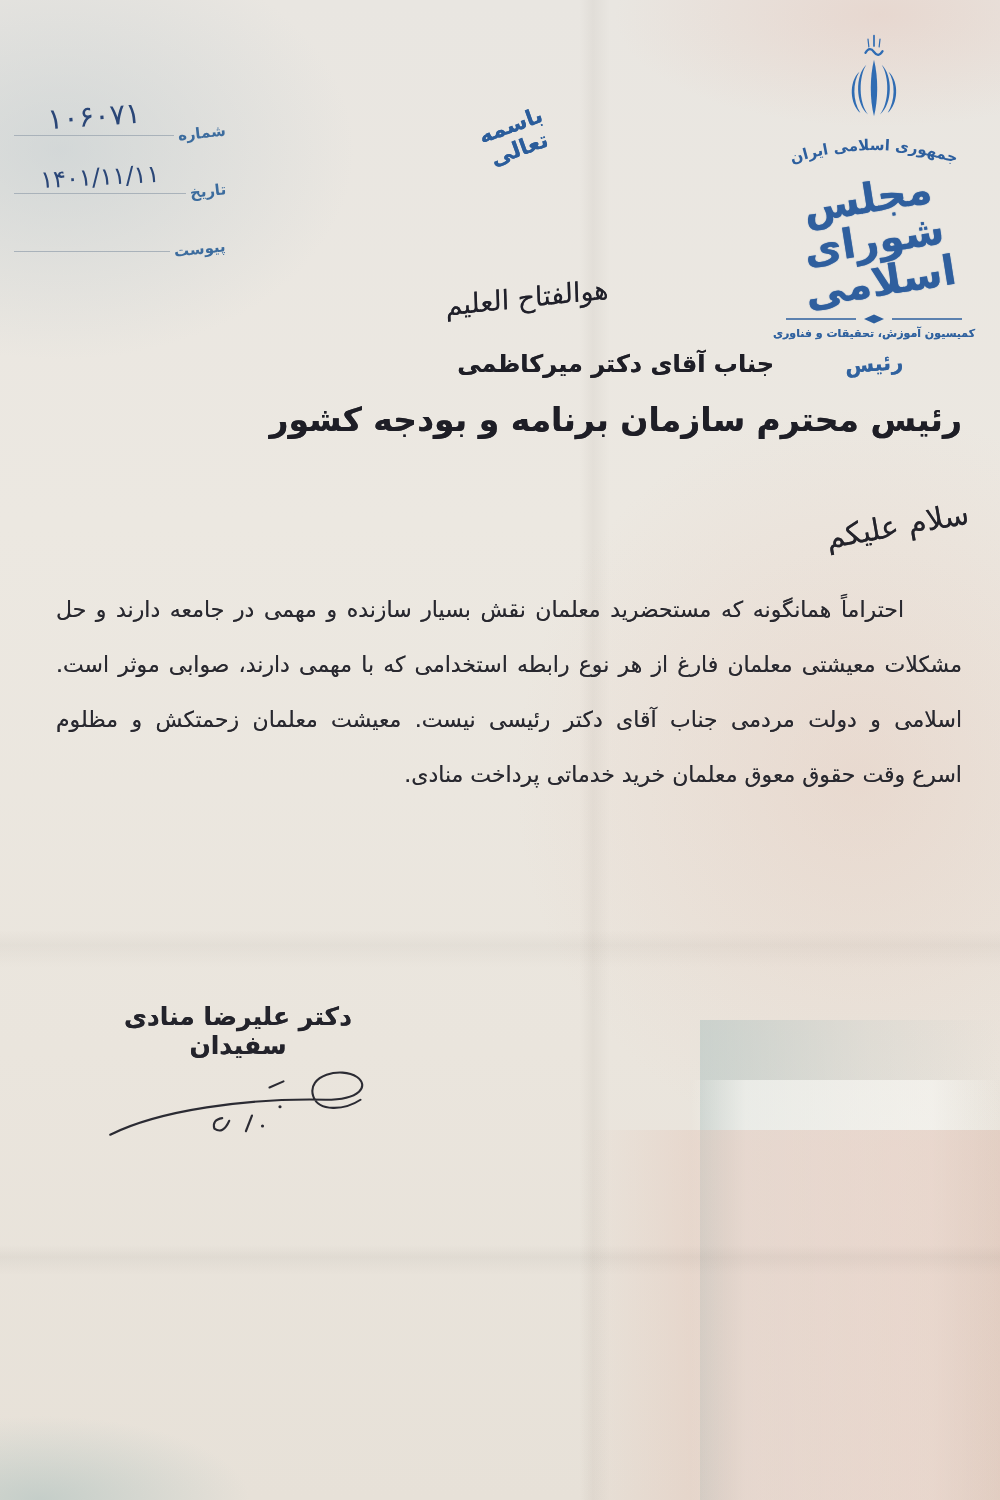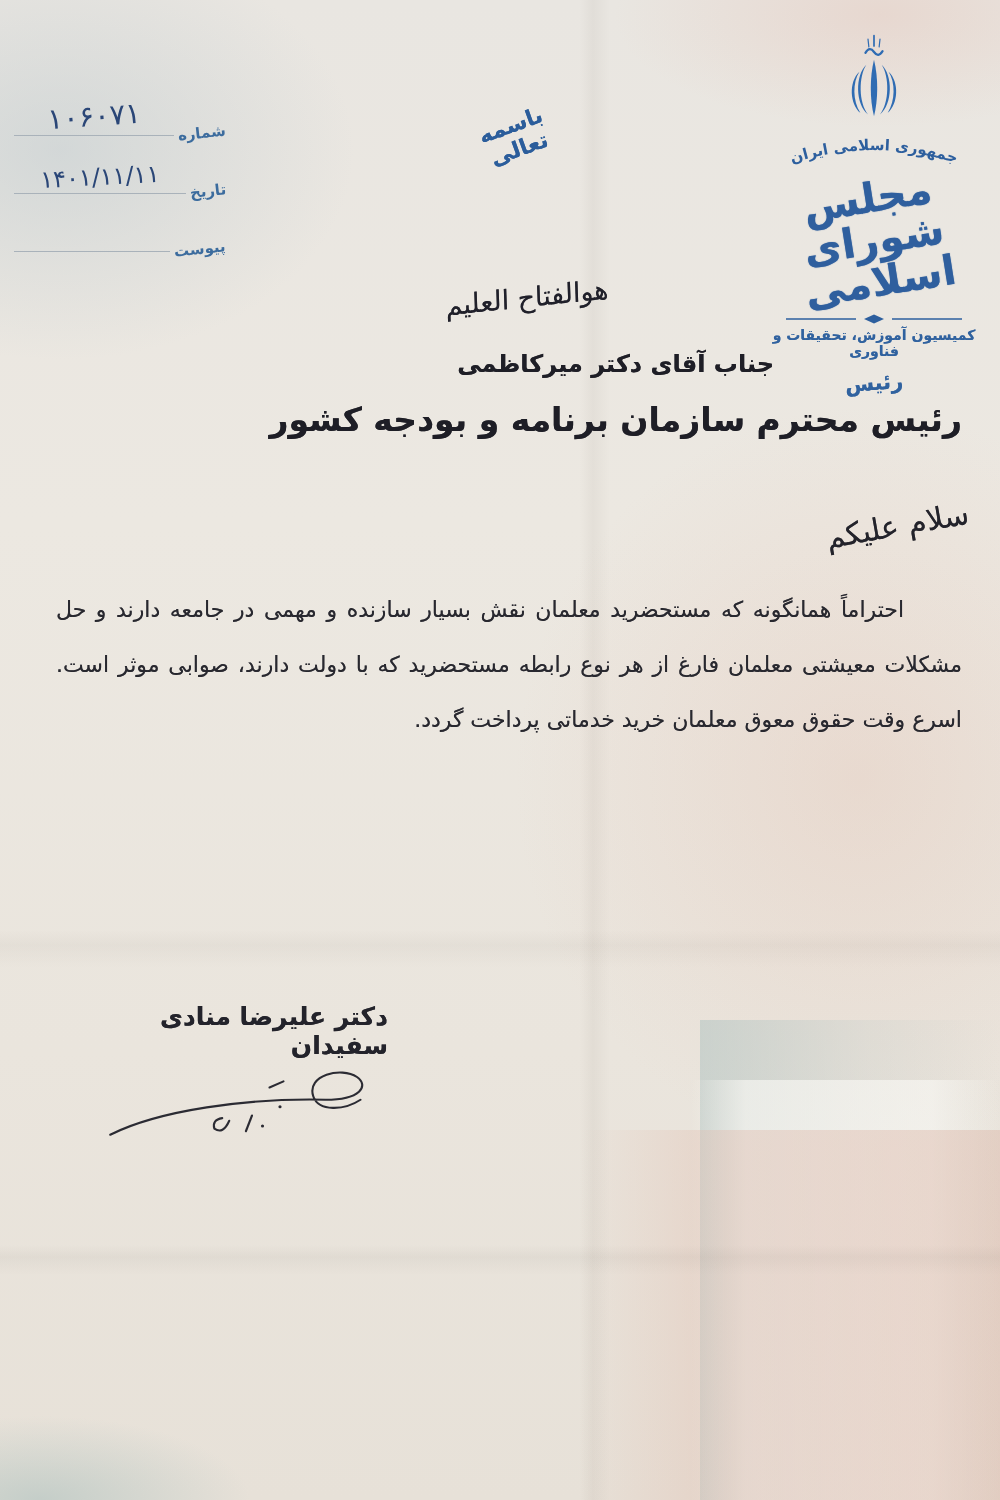--- a/index.html
+++ b/index.html
@@ -28,21 +28,21 @@
   
   .letterhead{position:absolute;top:34px;right:6px;width:240px;text-align:center;color:#2d5f9e;}
   .emblem-svg{display:block;margin:0 auto;}
   .arc-svg{display:block;margin:-6px auto 0;}
   .majlis{
     font-size:41px;font-weight:bold;line-height:1.02;letter-spacing:-1px;
     color:#2f5f9e;transform:rotate(-9deg);margin:2px 6px 0;
     text-shadow:0 0 1px rgba(47,95,158,.8);
   }
   .divider-svg{display:block;margin:10px auto 2px;}
-  .commission{font-size:14px;font-weight:bold;color:#30629f;margin-top:2px;
+  .commission{font-size:11px;font-weight:bold;color:#30629f;margin-top:2px;
     text-shadow:0 0 .5px rgba(48,98,159,.7);}
   .role{font-size:21px;font-weight:bold;color:#30629f;margin-top:12px;transform:rotate(-4deg);
     text-shadow:0 0 .5px rgba(48,98,159,.7);}
   
   .meta{position:absolute;top:88px;left:14px;width:212px;direction:rtl;}
   .meta-row{position:relative;height:58px;display:flex;align-items:flex-end;}
   .meta-label{font-size:15px;font-weight:bold;color:#3c6c9e;padding-bottom:4px;
     transform:rotate(-6deg);white-space:nowrap;}
   .meta-line{flex:1;border-bottom:1px solid #a9b2ba;margin:0 4px 10px 0;position:relative;height:100%;}
   .meta-value{position:absolute;bottom:2px;right:0;left:0;text-align:center;
@@ -65,21 +65,21 @@
   .salutation{position:absolute;top:508px;right:30px;font-size:30px;color:#23232b;
     transform:rotate(-10deg);text-shadow:0 0 .6px rgba(35,35,43,.7);}
   
   .body-text{position:absolute;top:582px;right:38px;left:56px;direction:rtl;
     color:#28282f;font-size:22px;}
   .body-line{height:55px;line-height:55px;text-align:justify;text-align-last:justify;
     white-space:nowrap;text-shadow:0 0 .5px rgba(40,40,47,.65);}
   .body-line.first{text-indent:58px;}
   .body-line.last{text-align-last:right;}
   
-  .signature-block{position:absolute;top:1002px;left:88px;width:300px;text-align:right;}
+  .signature-block{position:absolute;top:1002px;left:88px;width:300px;text-align:center;}
   .sig-name{font-size:25px;font-weight:bold;color:#23232b;direction:rtl;
     text-shadow:0 0 .6px rgba(35,35,43,.8);}
   .sig-svg{display:block;margin:-4px auto 0;}
 </style>
 </head>
 <body>
 
 <div class="page">
 
   <div class="bg bg-base"></div>
@@ -152,22 +152,23 @@
 
   <div class="recipient">
     <div class="line1">جناب آقای دکتر میرکاظمی</div>
     <div class="line2">رئیس محترم سازمان برنامه و بودجه کشور</div>
   </div>
 
   <div class="salutation">سلام علیکم</div>
 
   <div class="body-text">
     <div class="body-line first">احتراماً همانگونه که مستحضرید معلمان نقش بسیار سازنده و مهمی در جامعه دارند و حل</div>
-    <div class="body-line">مشکلات معیشتی معلمان فارغ از هر نوع رابطه مستحضرید که با دولت دارند، صوابی موثر است.</div>
-    <div class="body-line last">اسرع وقت حقوق معوق معلمان خرید خدماتی پرداخت گردد.</div>
+    <div class="body-line">مشکلات معیشتی معلمان فارغ از هر نوع رابطه استخدامی که با مهمی دارند، صوابی موثر است.</div>
+    <div class="body-line">اسلامی و دولت مردمی جناب آقای دکتر رئیسی نیست. معیشت معلمان زحمتکش و مظلوم</div>
+    <div class="body-line last">اسرع وقت حقوق معوق معلمان خرید خدماتی پرداخت منادی.</div>
   </div>
 
   <div class="signature-block">
     <div class="sig-name">دکتر علیرضا منادی سفیدان</div>
     <svg class="sig-svg" width="300" height="84" viewBox="0 0 320 96">
       <g fill="none" stroke="#2b2b33" stroke-width="2.4" stroke-linecap="round">
         <path d="M14,90 C70,62 170,48 260,50 C300,50 310,34 296,24 C278,12 238,22 246,46 C252,64 282,62 300,50"></path>
         <path d="M150,74 q-7,16 -17,9 q-3,-10 9,-12"></path>
         <path d="M176,68 l-7,18"></path>
         <path d="M196,36 l16,-7"></path>

